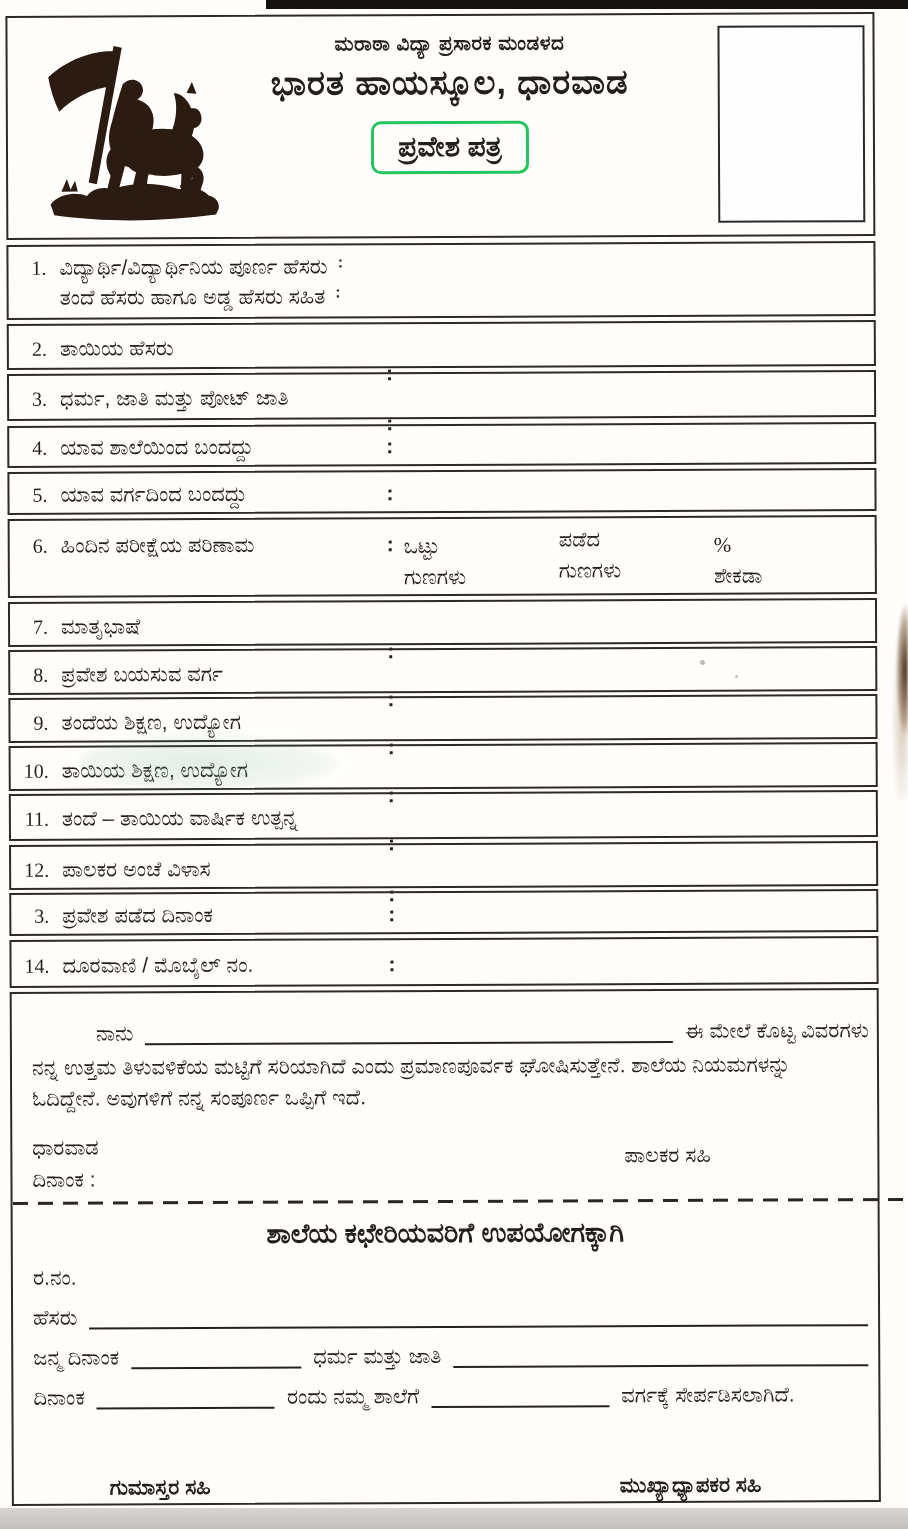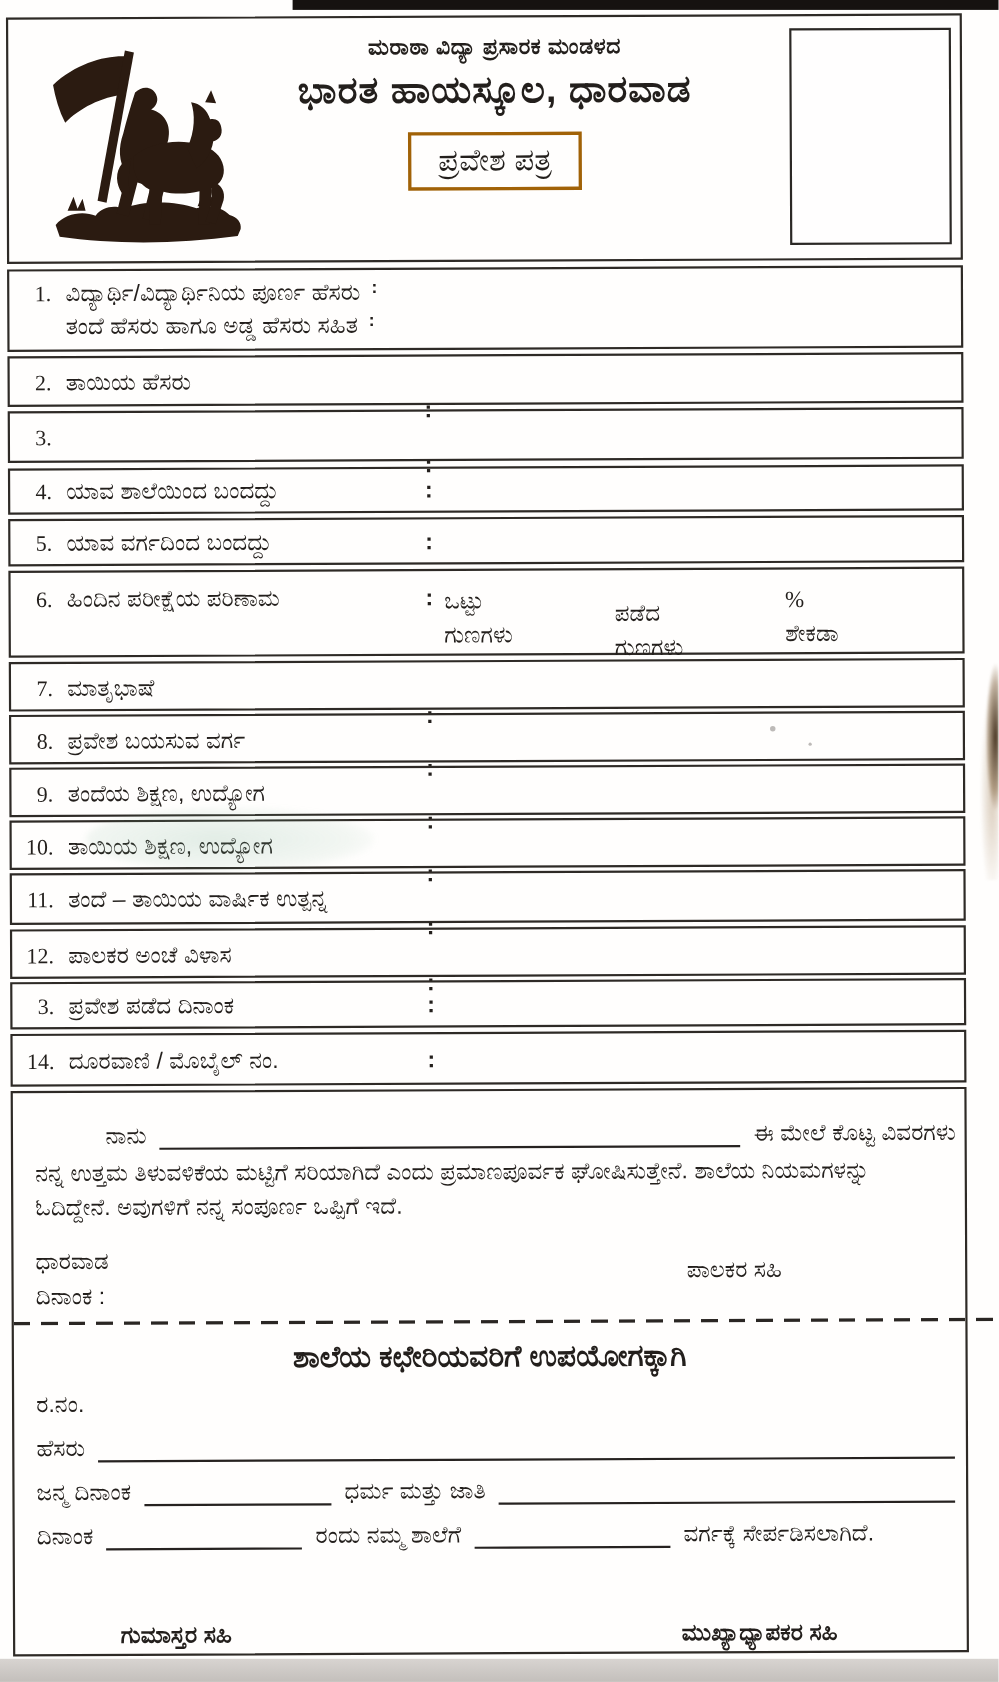--- a/index.html
+++ b/index.html
@@ -19,22 +19,22 @@
         filter:blur(3px);}
   
   .paper{position:absolute;left:8px;top:14px;width:869px;transform:rotate(-0.25deg);transform-origin:50% 40%;}
   .box{box-sizing:border-box;width:100%;border:2px solid #2e2a26;position:relative;background:transparent;}
   
   .header-box{height:224px;}
   .logo{position:absolute;left:20px;top:14px;width:212px;height:200px;}
   .header-text{position:absolute;left:168px;top:8px;width:548px;text-align:center;}
   .org-line{font-size:20px;font-weight:600;letter-spacing:.5px;margin-top:8px;}
   .school-name{font-size:34px;font-weight:bold;margin-top:8px;letter-spacing:1px;}
-  .title-chip{display:inline-block;margin-top:18px;border:3px solid #a16207;border-radius:0;
-        padding:7px 24px;font-size:28px;font-weight:normal;}
+  .title-chip{display:inline-block;margin-top:18px;border:3px solid #22c55e;border-radius:10px;
+        padding:7px 24px;font-size:28px;font-weight:bold;}
   .photo-box{position:absolute;left:710px;top:11px;width:143px;height:193px;border:2.5px solid #2b2825;background:#fffefe;}
   
   .row{display:block;}
   .rline{display:flex;align-items:flex-start;padding-top:10px;}
   .num{flex:0 0 38px;text-align:right;font-family:"Liberation Serif",serif;font-size:20px;line-height:26px;}
   .lbl{margin-left:13px;font-size:21px;line-height:26px;white-space:nowrap;}
   .colon{position:absolute;left:377px;font-size:21px;line-height:26px;font-weight:bold;}
   .row1 .l2{padding-top:6px;}
   .c-inline{margin-left:10px;font-weight:bold;}
   .val-area{position:absolute;left:400px;top:4px;right:6px;bottom:4px;}
@@ -118,20 +118,21 @@
           <span class="num">2.</span>
           <span class="lbl">ತಾಯಿಯ ಹೆಸರು</span>
         </div>
       <span class="colon">:</span>
       <span class="val-area"></span>
     </div>
 
     <div class="box row" style="height:47px;margin-top:4px;">
       <div class="rline">
           <span class="num">3.</span>
+          <span class="lbl">ಧರ್ಮ, ಜಾತಿ ಮತ್ತು ಪೋಟ್ ಜಾತಿ</span>
         </div>
       <span class="colon">:</span>
       <span class="val-area"></span>
     </div>
 
     <div class="box row" style="height:42px;margin-top:5px;">
       <div class="rline" style="padding-top:7px;">
           <span class="num">4.</span>
           <span class="lbl">ಯಾವ ಶಾಲೆಯಿಂದ ಬಂದದ್ದು</span>
         </div>
@@ -151,21 +152,21 @@
     <div class="box row" style="height:79px;margin-top:4px;">
       <div class="rline" style="padding-top:12px;">
           <span class="num">6.</span>
           <span class="lbl">ಹಿಂದಿನ ಪರೀಕ್ಷೆಯ ಪರಿಣಾಮ</span>
         </div>
       <span class="colon" style="top:12px;">:</span>
       <span class="col-stack" style="left:394px;top:12px;">
         <span style="display:block;">ಒಟ್ಟು</span>
         <span style="display:block;">ಗುಣಗಳು</span>
       </span>
-      <span class="col-stack" style="left:549px;top:24px;">
+      <span class="col-stack" style="left:549px;top:6px;">
         <span style="display:block;">ಪಡೆದ</span>
         <span style="display:block;">ಗುಣಗಳು</span>
       </span>
       <span class="col-stack" style="left:704px;top:12px;">
         <span style="display:block;">%</span>
         <span style="display:block;">ಶೇಕಡಾ</span>
       </span>
     </div>
 
     <div class="box row" style="height:45px;margin-top:4px;">

